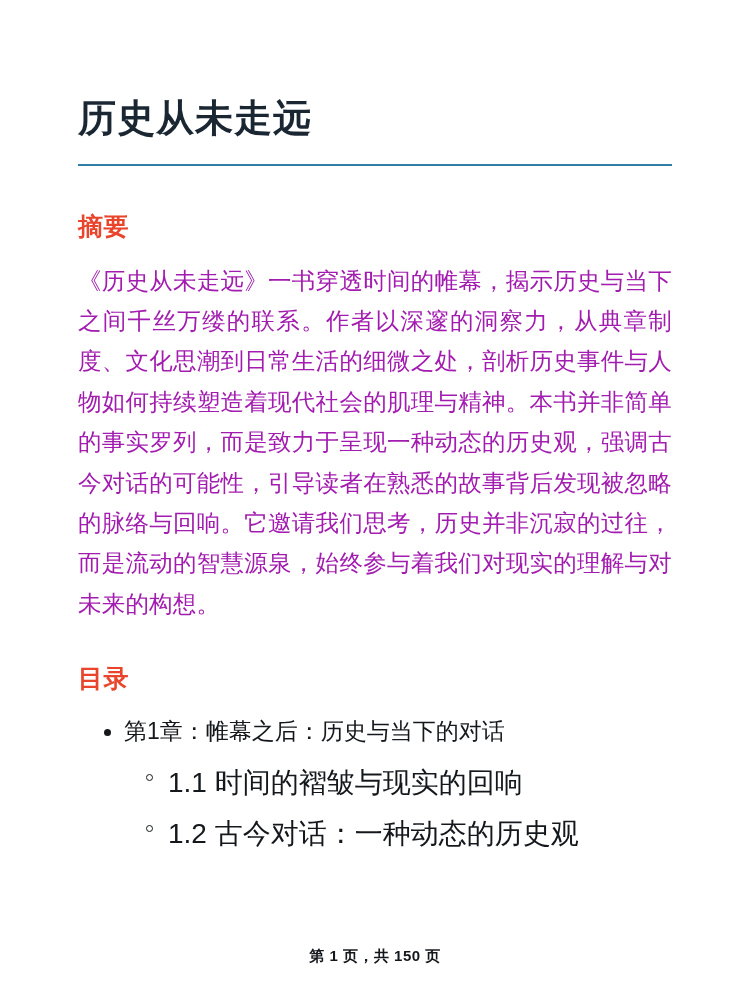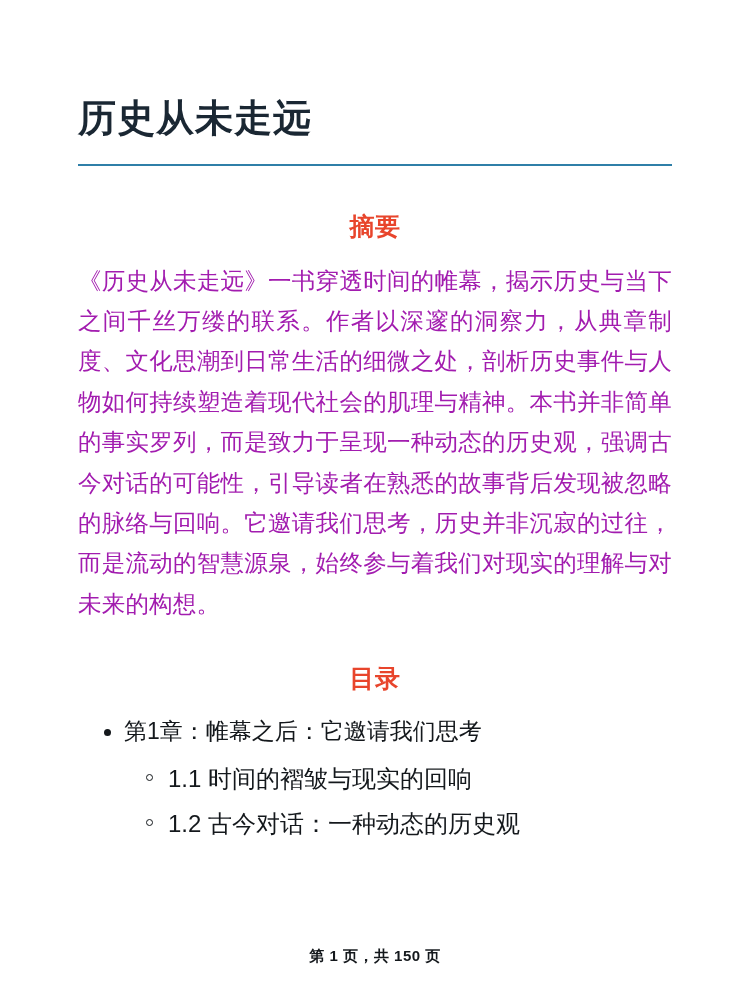--- a/index.html
+++ b/index.html
@@ -35,21 +35,20 @@
     background: #2f7fa8;
     width: 100%;
     margin-bottom: 44px;
   }
   .section-heading {
     font-size: 25px;
     font-weight: bold;
     color: #e8452c;
     margin: 0 0 18px 0;
     letter-spacing: 0.5px;
-    text-align: center;
   }
   .abstract-text {
     font-size: 23.5px;
     line-height: 1.72;
     color: #a21caf;
     text-align: justify;
     text-justify: inter-ideograph;
     margin: 0;
     letter-spacing: 0.2px;
   }
@@ -79,21 +78,21 @@
     background: #14181c;
     border-radius: 50%;
   }
   ul.toc-sub {
     list-style: none;
     margin: 10px 0 0 0;
     padding: 0;
   }
   ul.toc-sub > li.toc-subitem {
     position: relative;
-    font-size: 24px;
+    font-size: 28px;
     line-height: 1.62;
     color: #14181c;
     padding-left: 44px;
     margin-bottom: 6px;
   }
   ul.toc-sub > li.toc-subitem::before {
     content: "";
     position: absolute;
     left: 22px;
     top: 14px;
@@ -124,21 +123,21 @@
   <h1 class="doc-title">历史从未走远</h1>
   <div class="title-rule"></div>
 
   <h2 class="section-heading">摘要</h2>
   <p class="abstract-text">《历史从未走远》一书穿透时间的帷幕，揭示历史与当下之间千丝万缕的联系。作者以深邃的洞察力，从典章制度、文化思潮到日常生活的细微之处，剖析历史事件与人物如何持续塑造着现代社会的肌理与精神。本书并非简单的事实罗列，而是致力于呈现一种动态的历史观，强调古今对话的可能性，引导读者在熟悉的故事背后发现被忽略的脉络与回响。它邀请我们思考，历史并非沉寂的过往，而是流动的智慧源泉，始终参与着我们对现实的理解与对未来的构想。</p>
 
   <h2 class="section-heading toc-heading">目录</h2>
 
   <ul class="toc-list">
     <li class="toc-chapter">
-      <span>第1章：帷幕之后：它邀请我们思考</span>
+      <span>第1章：帷幕之后：历史与当下的对话</span>
       <ul class="toc-sub">
         <li class="toc-subitem">
           <span>1.1 时间的褶皱与现实的回响</span>
         </li>
         <li class="toc-subitem">
           <span>1.2 古今对话：一种动态的历史观</span>
         </li>
       </ul>
     </li>
   </ul>

